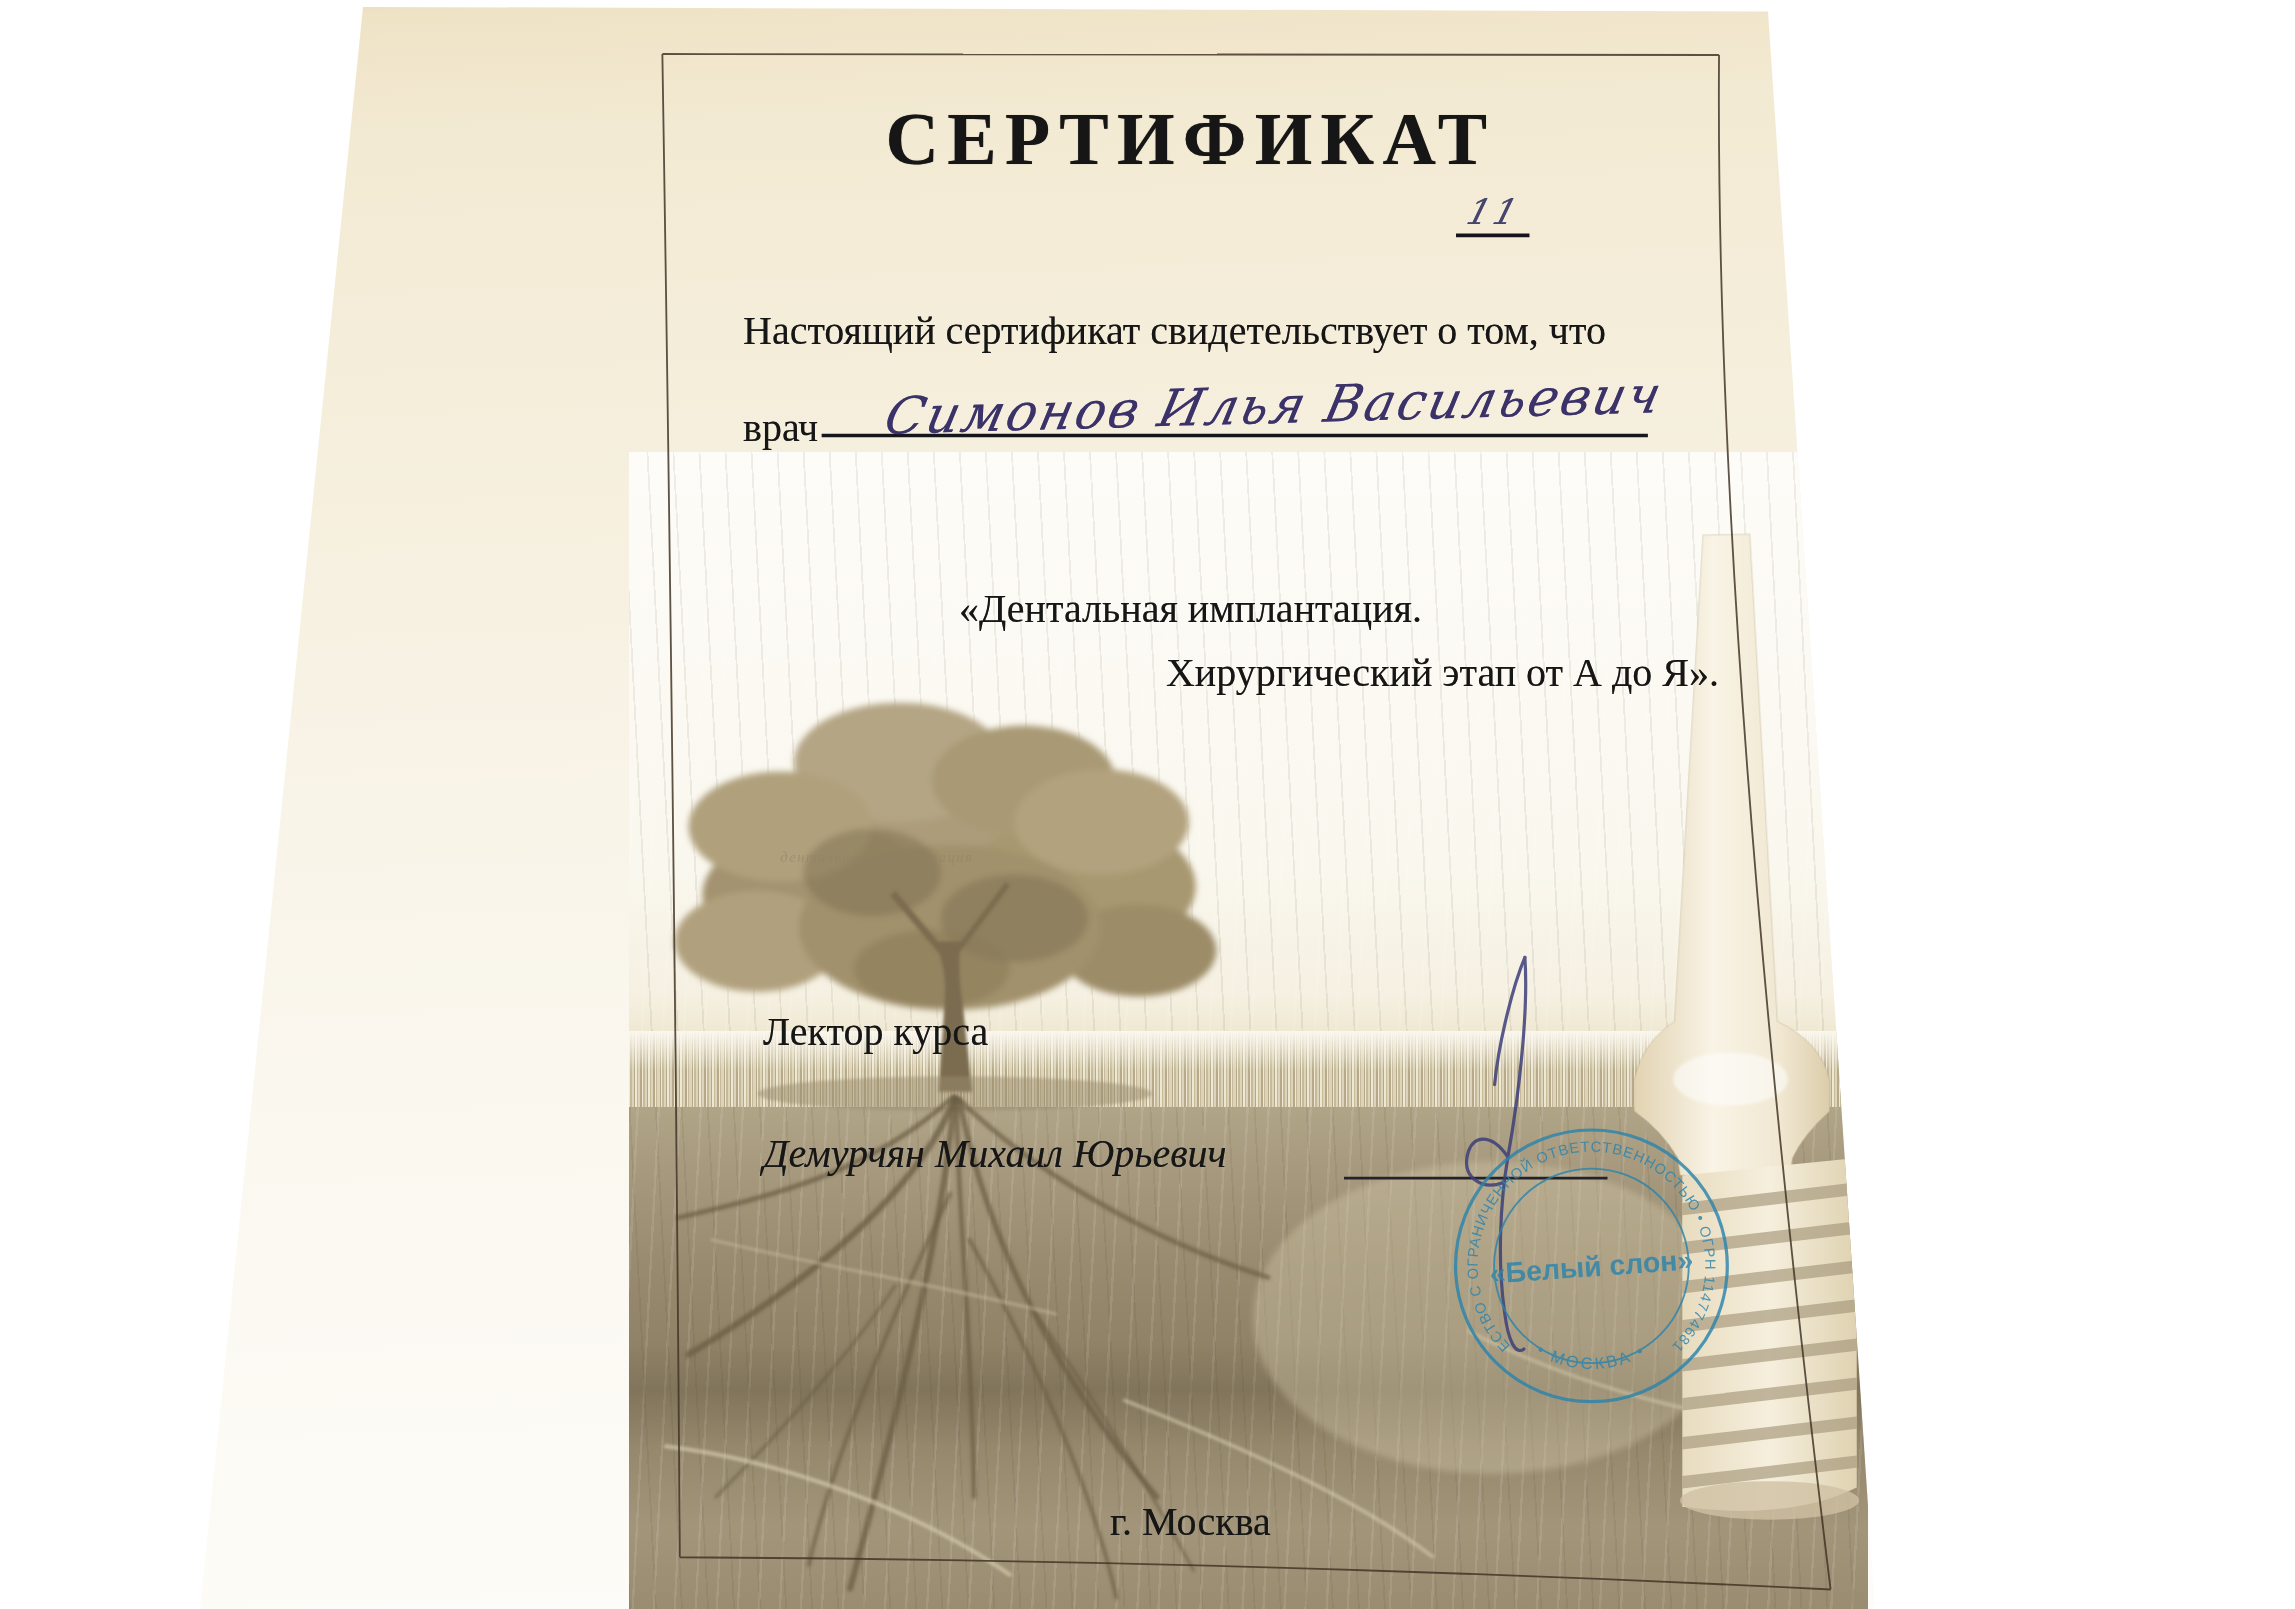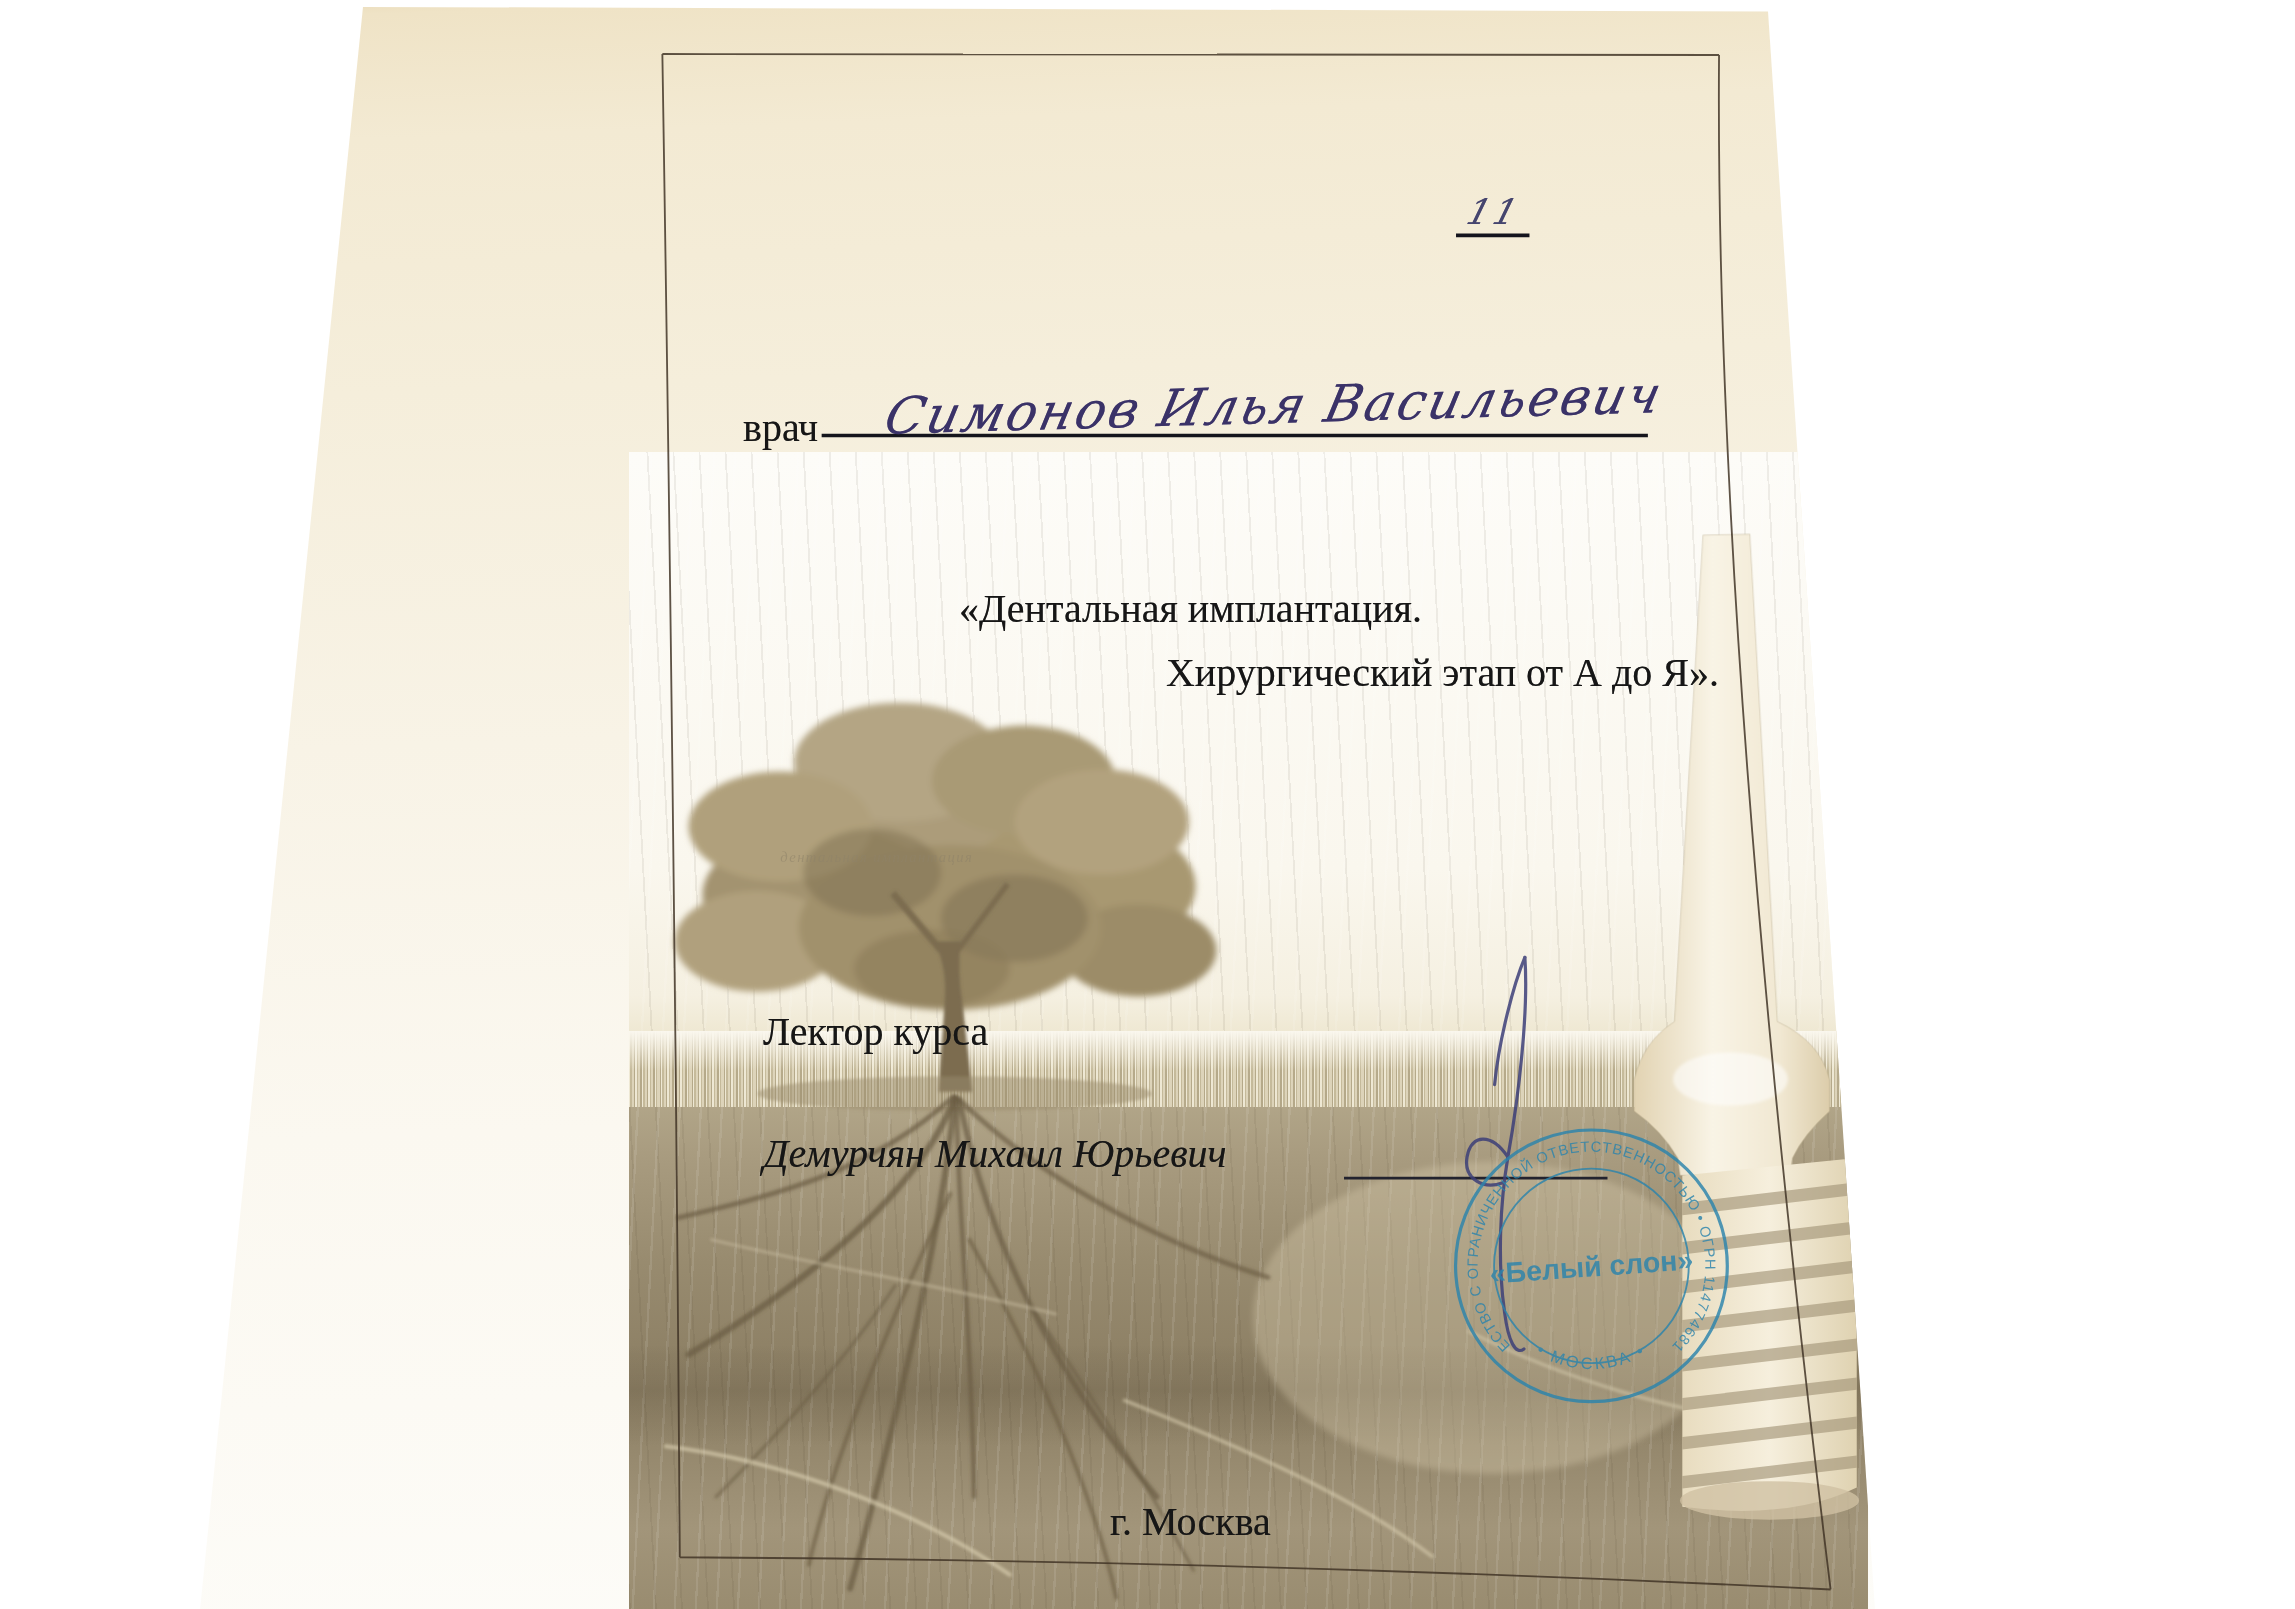--- a/index.html
+++ b/index.html
@@ -160,23 +160,25 @@
       <text font-family="Liberation Sans, sans-serif" font-size="32" letter-spacing="2" fill="#2b84ad">
         <textPath href="#ringPath" startOffset="50%" text-anchor="middle">ОБЩЕСТВО С ОГРАНИЧЕННОЙ ОТВЕТСТВЕННОСТЬЮ • ОГРН 1147746810628</textPath>
       </text>
       <text font-family="Liberation Sans, sans-serif" font-size="36" letter-spacing="6" fill="#2b84ad">
         <textPath href="#botPath" startOffset="50%" text-anchor="middle">• МОСКВА •</textPath>
       </text>
       <text x="3467" y="2780" text-anchor="middle" font-family="Liberation Sans, sans-serif" font-size="62" font-weight="700" fill="#2b84ad" transform="rotate(-4 3467 2757)">«Белый слон»</text>
     </g>
   </svg>
 
+  <div class="txt title center-col" style="top:102px;">СЕРТИФИКАТ</div>
 
   <div class="txt hand hand-num" style="left:1468px;top:195px;">11</div>
 
+  <div class="txt body-line" style="left:743px;top:311px;">Настоящий сертификат свидетельствует о том, что</div>
 
   <div class="txt body-line" style="left:743px;top:408px;">врач</div>
 
   <div class="txt hand hand-name" style="left:886px;top:380px;">Симонов Илья Васильевич</div>
 
 
   <div class="txt body-line center-col" style="top:589px;">«Дентальная имплантация.</div>
 
   <div class="txt body-line center-col" style="top:653px;text-align:right;">Хирургический этап от А до Я».</div>
 

